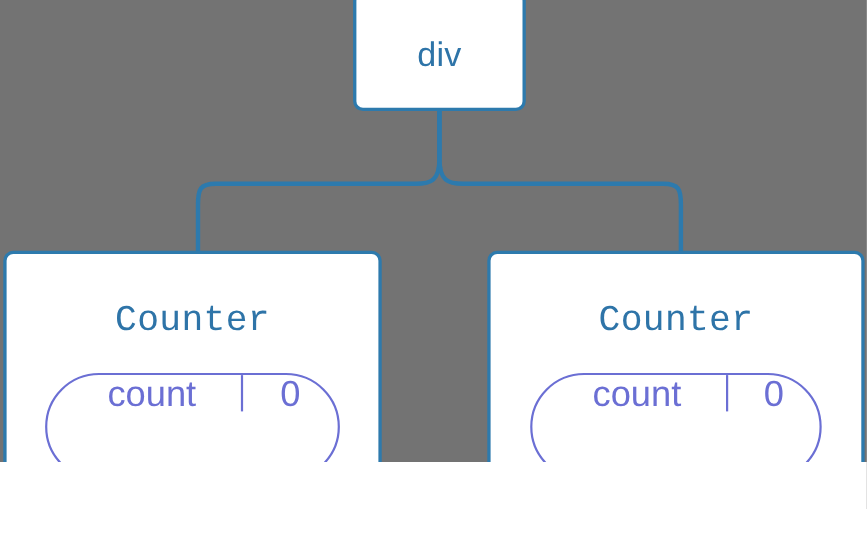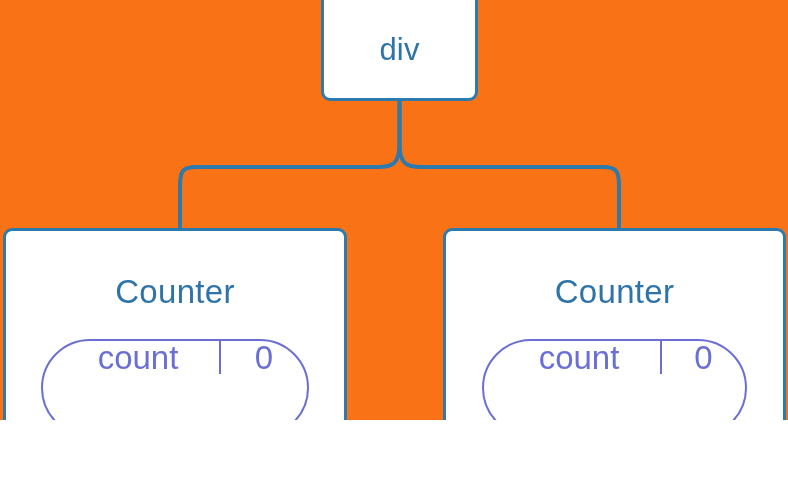--- a/index.html
+++ b/index.html
@@ -10,21 +10,21 @@
   body {
     background: #ffffff;
     font-family: "Liberation Sans", sans-serif;
   }
 
   #canvas {
     position: relative;
     width: 788px;
     height: 420px;
     overflow: hidden;
-    background: #f97316;
+    background: #737373;
   }
 
   
   #connector-layer {
     position: absolute;
     left: 0;
     top: 0;
     width: 788px;
     height: 495px;
     z-index: 1;
@@ -65,20 +65,21 @@
     padding-top: 44px;
   }
   #node-counter-left  { left: 3px;   width: 344px; }
   #node-counter-right { left: 443px; width: 343px; }
 
   .node-counter .node-title {
     font-size: 33px;
     color: #2e74a8;
     letter-spacing: 0.3px;
     line-height: 1;
+    font-family: Liberation Mono, monospace;
   }
 
   .node-title {
     user-select: none;
   }
 
   
   .state-pill {
     margin-top: 31px;
     height: 98px;

